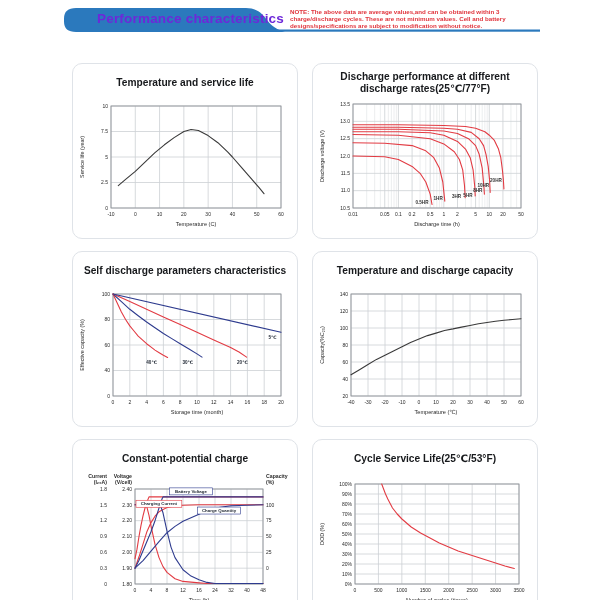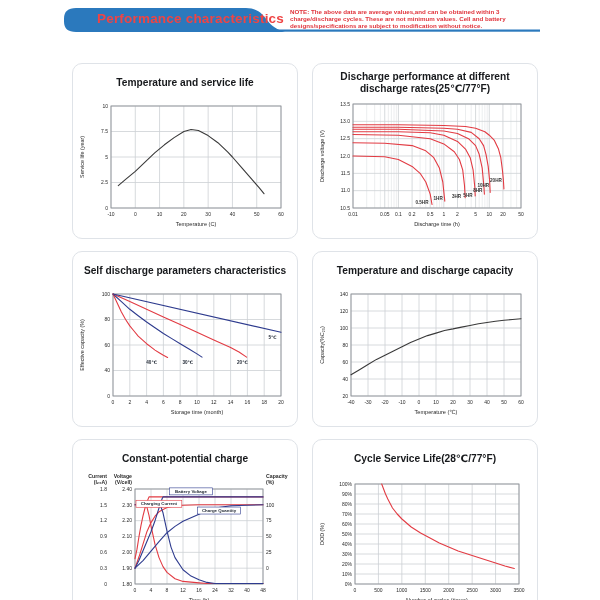--- a/index.html
+++ b/index.html
@@ -2,21 +2,21 @@
 <html><head>
 <meta charset="utf-8">
 <style>
   * { margin:0; padding:0; box-sizing:border-box; }
   body { width:600px; height:600px; background:#ffffff; font-family:"Liberation Sans","DejaVu Sans",sans-serif; position:relative; overflow:hidden; }
   .page { width:600px; height:600px; position:relative; }
 
   
   .header { position:absolute; left:0; top:0; width:600px; height:40px; }
   .banner-svg { position:absolute; left:0; top:0; }
-  .banner-text { position:absolute; left:79px; top:11px; width:200px; color:#ef4444; font-size:13.5px; font-weight:bold; letter-spacing:0.2px; white-space:nowrap;padding-left:18px; }
+  .banner-text { position:absolute; left:79px; top:11px; width:200px; color:#6d28d9; font-size:13.5px; font-weight:bold; letter-spacing:0.2px; white-space:nowrap;padding-left:18px; }
   .note { position:absolute; left:290px; top:8px; width:252px; font-size:6.2px; line-height:7.2px; color:#e0343c; font-weight:bold; }
 
   
   .grid { position:absolute; left:72px; top:42px; width:466px; display:grid; grid-template-columns:226px 226px; column-gap:14px; row-gap:12px;margin-top:21px; }
   .card { width:226px; height:176px; background:#ffffff; border:1px solid #dfe3e8; border-radius:10px; padding-top:5px; overflow:hidden; }
   .card h3 { height:27px; display:flex; align-items:center; justify-content:center; text-align:center; font-size:10.2px; line-height:11.5px; font-weight:bold; color:#17191c; padding:0 6px; }
   .chart { display:block; margin:0 auto; }
   svg text { font-family:"Liberation Sans","DejaVu Sans",sans-serif; }
 </style>
 </head>
@@ -308,21 +308,21 @@
           <text x="114" y="21.07500000000002" font-size="4.4" font-weight="bold" text-anchor="middle" fill="#1c2430">Battery Voltage</text>
           <rect x="120.375" y="35.03592999999999" width="43.25" height="7" fill="#ffffff" stroke="#2e3b8e" stroke-width="0.6"></rect>
           <text x="142" y="40.235929999999996" font-size="4.4" font-weight="bold" text-anchor="middle" fill="#1c2430">Charge Quantity</text>
           <line x1="140" y1="131.4" x2="151" y2="131.4" stroke="#e23b43" stroke-width="1"></line>
           <text x="154" y="133" font-size="4.4" font-weight="bold" fill="#e23b43">2.45V/cell</text>
           <line x1="140" y1="137.4" x2="151" y2="137.4" stroke="#2e3b8e" stroke-width="1"></line>
           <text x="154" y="139" font-size="4.4" font-weight="bold" fill="#2e3b8e">2.275V/cell</text>
         </svg>
     </section>
     <section class="card">
-      <h3>Cycle Service Life(28℃/77°F)</h3>
+      <h3>Cycle Service Life(25℃/53°F)</h3>
       <svg class="chart" width="216" height="142" viewBox="0 0 216 142">
           <line x1="38" y1="12" x2="38" y2="112" stroke="#cdd0d4" stroke-width="0.8"></line>
           <line x1="61.42857142857143" y1="12" x2="61.42857142857143" y2="112" stroke="#cdd0d4" stroke-width="0.8"></line>
           <line x1="84.85714285714286" y1="12" x2="84.85714285714286" y2="112" stroke="#cdd0d4" stroke-width="0.8"></line>
           <line x1="108.28571428571428" y1="12" x2="108.28571428571428" y2="112" stroke="#cdd0d4" stroke-width="0.8"></line>
           <line x1="131.71428571428572" y1="12" x2="131.71428571428572" y2="112" stroke="#cdd0d4" stroke-width="0.8"></line>
           <line x1="155.14285714285714" y1="12" x2="155.14285714285714" y2="112" stroke="#cdd0d4" stroke-width="0.8"></line>
           <line x1="178.57142857142856" y1="12" x2="178.57142857142856" y2="112" stroke="#cdd0d4" stroke-width="0.8"></line>
           <line x1="202" y1="12" x2="202" y2="112" stroke="#cdd0d4" stroke-width="0.8"></line>
           <line x1="38" y1="112" x2="202" y2="112" stroke="#cdd0d4" stroke-width="0.8"></line>

